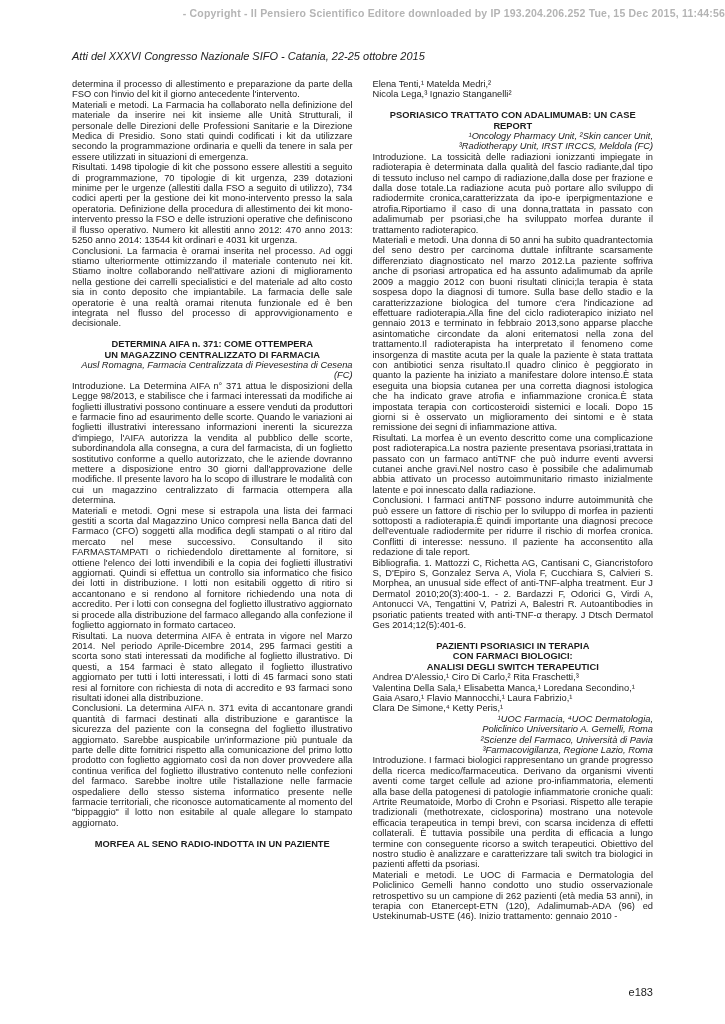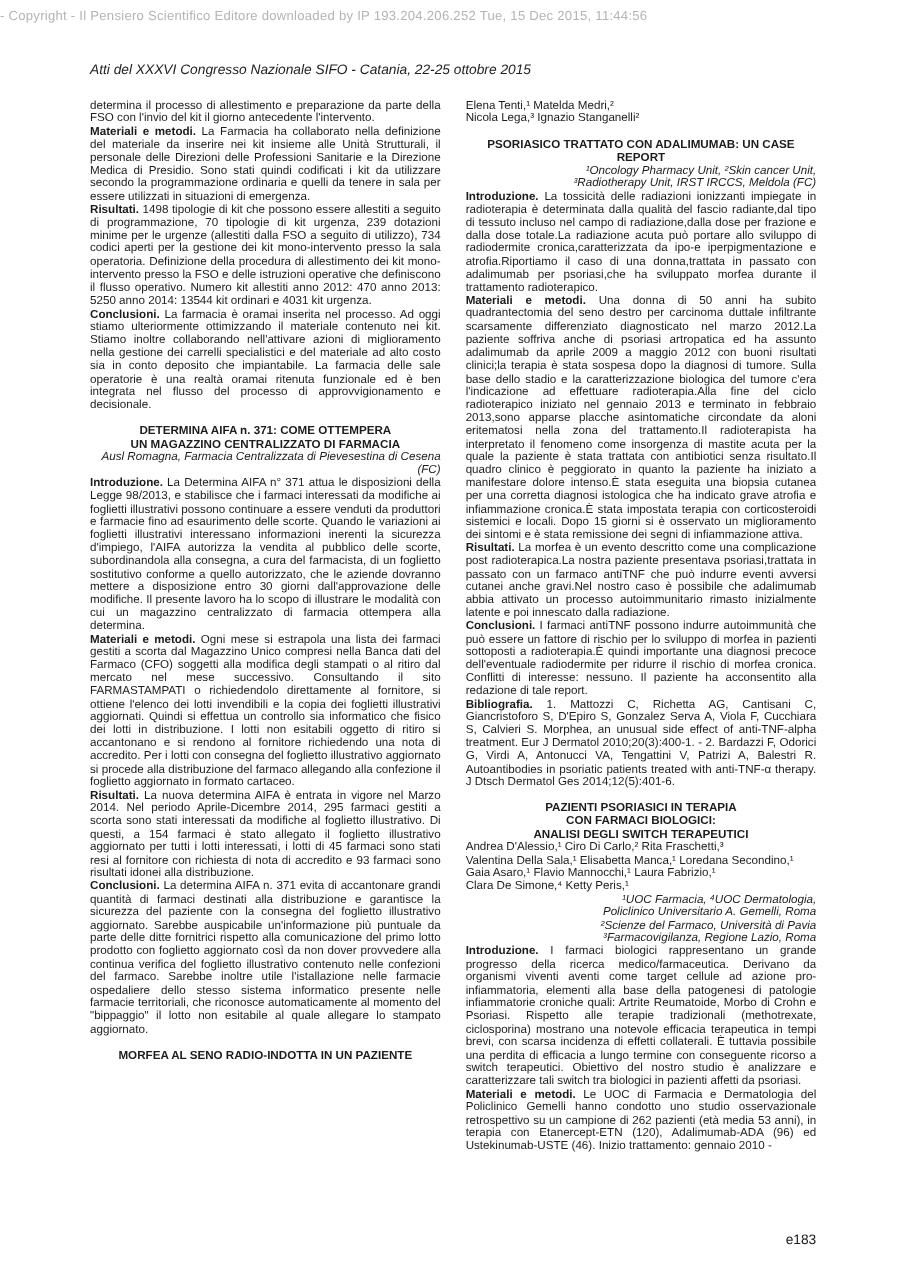--- a/index.html
+++ b/index.html
@@ -9,23 +9,23 @@
     height: 1024px;
     margin: 0 auto;
     background: #ffffff;
     font-family: "Liberation Sans", sans-serif;
     color: #1c1c1c;
     overflow: hidden;
   }
   .copyright {
     position: absolute;
     top: 7px; left: 0; right: 0;
-    text-align: left;
+    text-align: right;
     font-size: 10.5px;
-    font-weight: normal;
+    font-weight: bold;
     color: #b4b4b4;
     letter-spacing: 0.2px;
   }
   .content {
     position: absolute;
     top: 50px; left: 72px;
     width: 581px;
   }
   .congress {
     font-size: 11px;
@@ -35,21 +35,21 @@
   }
   .columns { display: flex; gap: 20px; }
   .col {
     width: 280.5px;
     font-size: 9.3px;
     line-height: 10.4px;
     text-align: justify;
     hyphens: none;
   }
   .block { margin: 0; }
-  .lead { font-weight: bold; }
+  .lead { font-weight: normal; }
   .heading, .title {
     font-weight: bold;
     text-align: left;
     white-space: pre-line;
   }
   .authors { text-align: left; white-space: pre-line; }
   .affil { font-style: italic; text-align: right; white-space: pre-line; }
   .block + .heading, .block + .title { margin-top: 10.4px; text-align: center; }
   .section {
     font-weight: bold;

